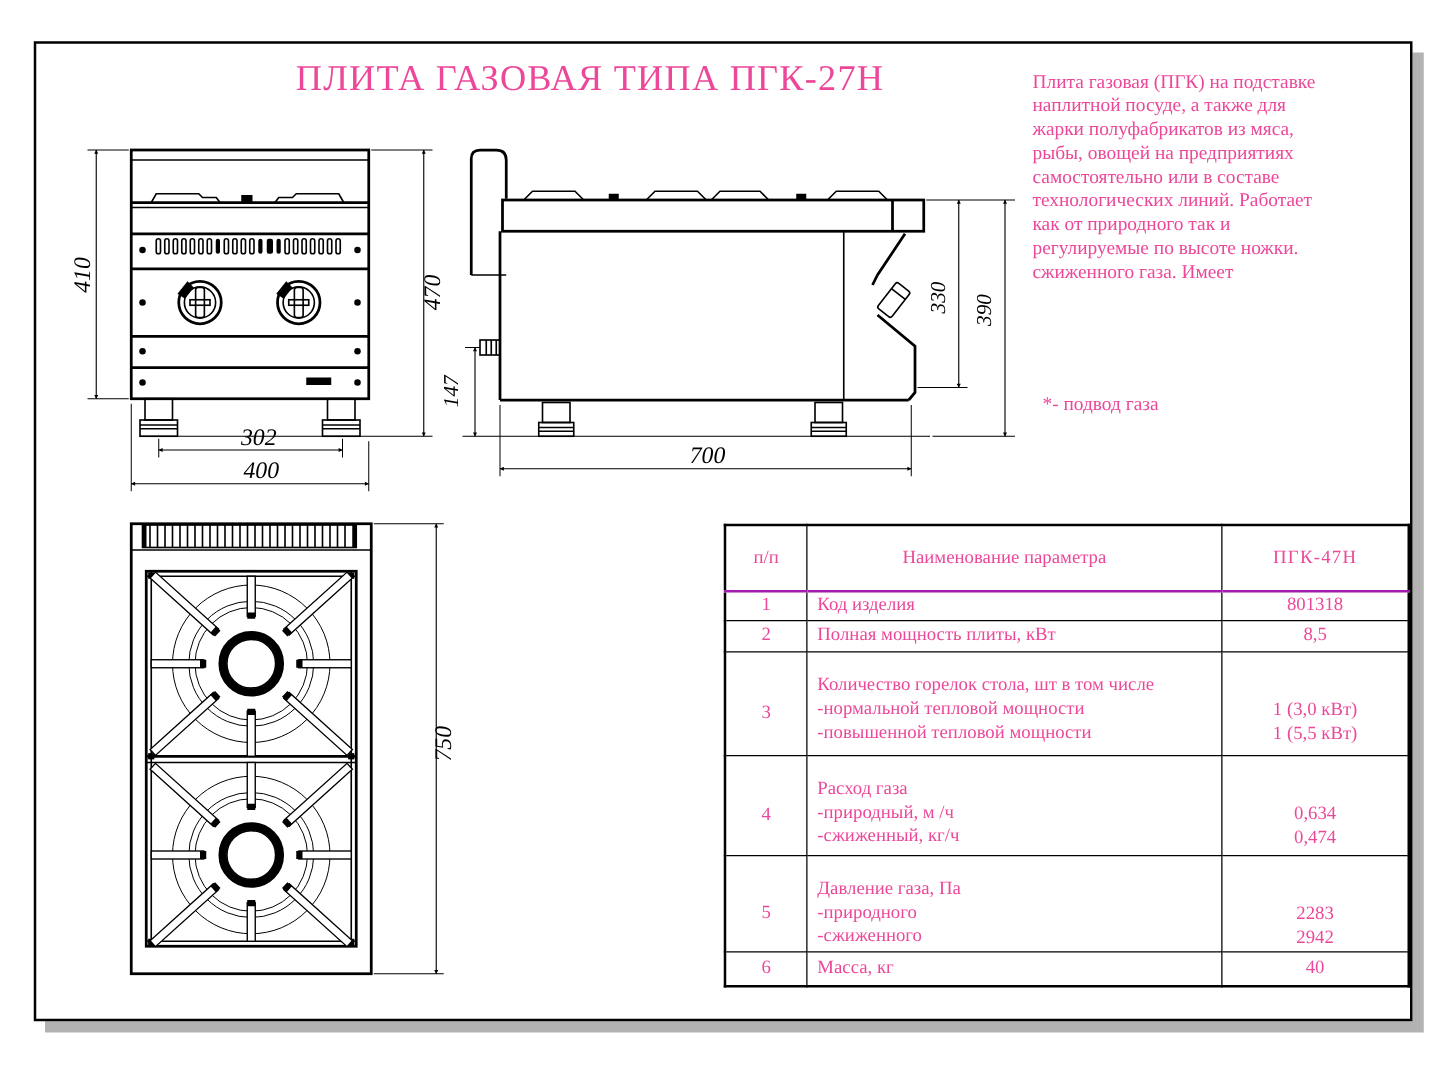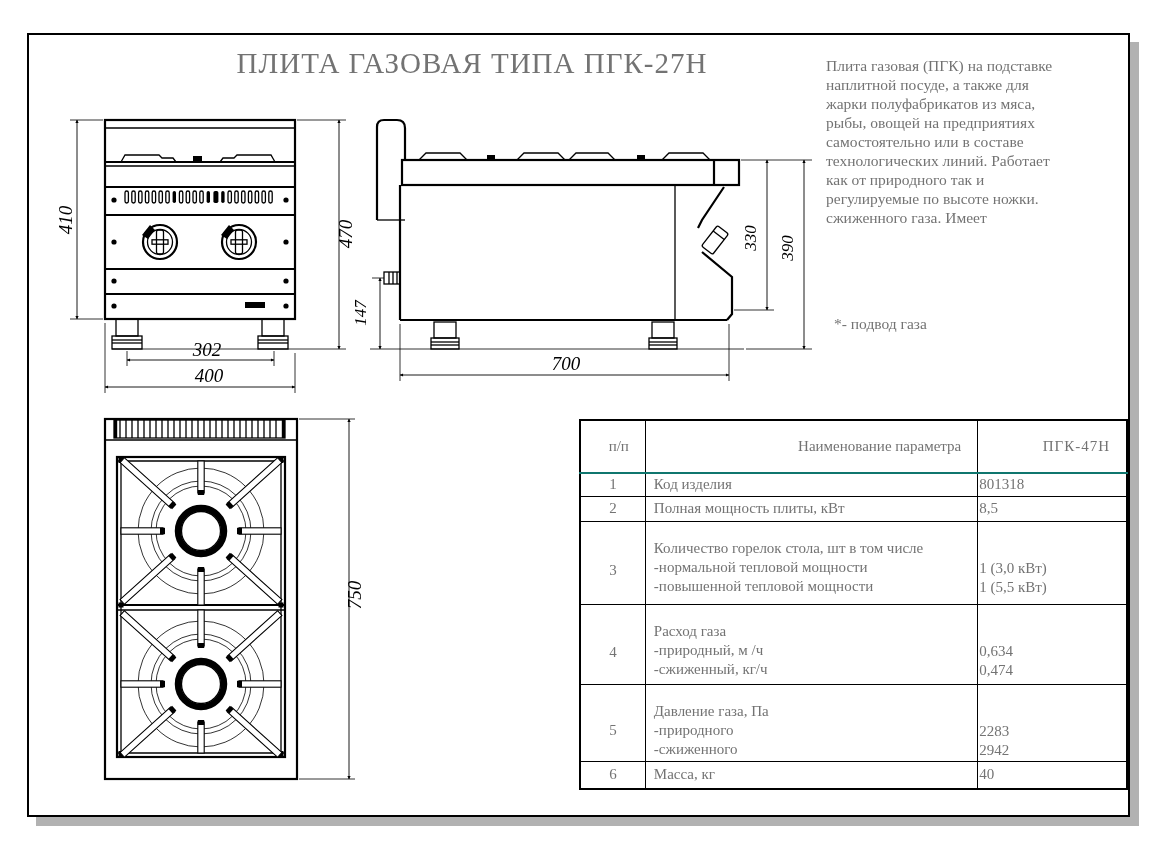--- a/index.html
+++ b/index.html
@@ -1,17 +1,17 @@
 <!DOCTYPE html>
 <html><head>
 <meta charset="utf-8">
 <style>
   html,body{margin:0;padding:0;background:#fff;}
   #stage{position:relative;width:1161px;height:857px;background:#fff;overflow:hidden;
-         font-family:"Liberation Serif",serif;color:#737373;border-radius:15px;}
+         font-family:"Liberation Serif",serif;color:#ec4899;border-radius:15px;}
   #sheet{position:absolute;left:27px;top:33px;width:1099px;height:780px;background:#fff;
          border:2px solid #000;box-shadow:9px 9px 0 #b2b2b2;}
   .abs{position:absolute;}
   #title{left:143px;top:12px;width:600px;text-align:center;font-size:29px;letter-spacing:1px;white-space:nowrap;}
   
   #desc{left:797px;top:21px;width:310px;font-size:15.5px;line-height:19px;}
   #gasnote{left:805px;top:280px;font-size:15.5px;}
   
   .ln{stroke:#000;fill:none;stroke-width:1.3px;}
   .ln2{stroke:#000;fill:none;stroke-width:2.2px;}
@@ -21,22 +21,22 @@
   .arm{fill:#fff;stroke:#000;stroke-width:1.1px;}
   .dimtxt{font-family:"Liberation Serif",serif;font-style:italic;font-size:19px;fill:#000;}
   .dimtxt.small{font-size:17px;}
   
   #spec{left:550px;top:384px;}
   table.spec{border-collapse:collapse;table-layout:fixed;background:#fff;}
   table.spec{border:2px solid #000;}
   table.spec td{border:1px solid #000;font-size:15px;line-height:19px;overflow:hidden;}
   td.c-num{width:36px;text-align:center;}
   td.c-name{width:362px;padding-left:8px;}
-  td.c-val{width:126px;}
-  tr.hdr td{border-bottom:2px solid #0f766e;text-align:right;padding:16px;}
+  td.c-val{width:126px;text-align:center;}
+  tr.hdr td{border-bottom:2px solid #a21caf;text-align:center;padding:16px;}
   .h-num{font-size:14px;}
   .h-name{font-size:20px;}
   .h-model{font-size:18px;letter-spacing:1px;}
   tr.multi td{vertical-align:top;padding-top:17px;}
   tr.single td{vertical-align:middle;}
   .vpad{padding-top:20px;}
 </style>
 </head>
 <body>
 

